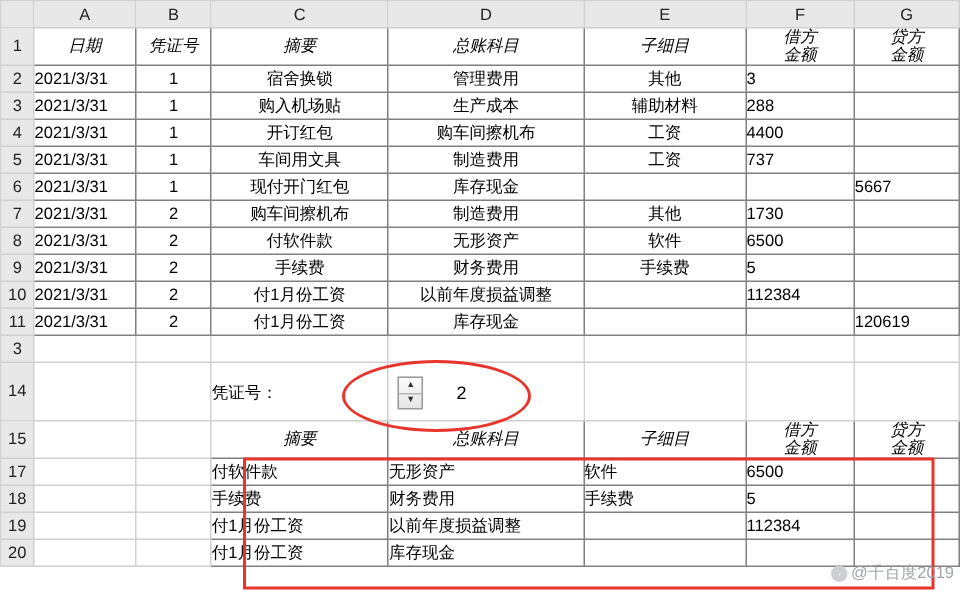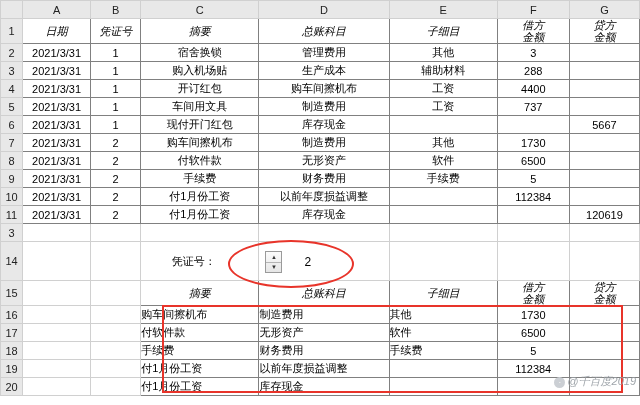--- a/index.html
+++ b/index.html
@@ -55,21 +55,21 @@
     width: 22px;
     border: 1px solid #b8b8b8;
   }
   .cell {
     background: #ffffff;
   }
   .bordered {
     border: 1px solid #808080 !important;
   }
   .txt-c { text-align: center; }
-  .txt-r { text-align: center; padding-right: 3px; }
+  .txt-r { text-align: left; padding-right: 3px; }
   .txt-l { text-align: left; padding-left: 3px; }
   .hdrcell {
     text-align: center;
     vertical-align: middle;
     line-height: 12px;
     font-style: italic;
   }
   .tall {
     height: 30px;
   }
@@ -111,21 +111,20 @@
     pointer-events: none;
   }
   .watermark {
     position: absolute;
     right: 4px;
     bottom: 16px;
     color: #9aa0a6;
     font-size: 11px;
     opacity: 0.95;
     white-space: nowrap;
-    font-style: italic;
   }
   .wm-icon {
     display: inline-block;
     width: 11px;
     height: 11px;
     border-radius: 50%;
     background: #c9cdd2;
     color: #fff;
     font-size: 8px;
     line-height: 11px;
@@ -322,30 +321,20 @@
         <div>借方</div>
         <div>金额</div>
       </td>
       <td class="cell bordered hdrcell tall">
         <div>贷方</div>
         <div>金额</div>
       </td>
     </tr>
 
     <tr>
-      <td class="rowhead">16</td>
-      <td class="cell"></td>
-      <td class="cell"></td>
-      <td class="cell bordered txt-l">购车间擦机布</td>
-      <td class="cell bordered txt-l">制造费用</td>
-      <td class="cell bordered txt-l">其他</td>
-      <td class="cell bordered txt-r">1730</td>
-      <td class="cell bordered txt-r"></td>
-    </tr>
-    <tr>
       <td class="rowhead">17</td>
       <td class="cell"></td>
       <td class="cell"></td>
       <td class="cell bordered txt-l">付软件款</td>
       <td class="cell bordered txt-l">无形资产</td>
       <td class="cell bordered txt-l">软件</td>
       <td class="cell bordered txt-r">6500</td>
       <td class="cell bordered txt-r"></td>
     </tr>
     <tr>

